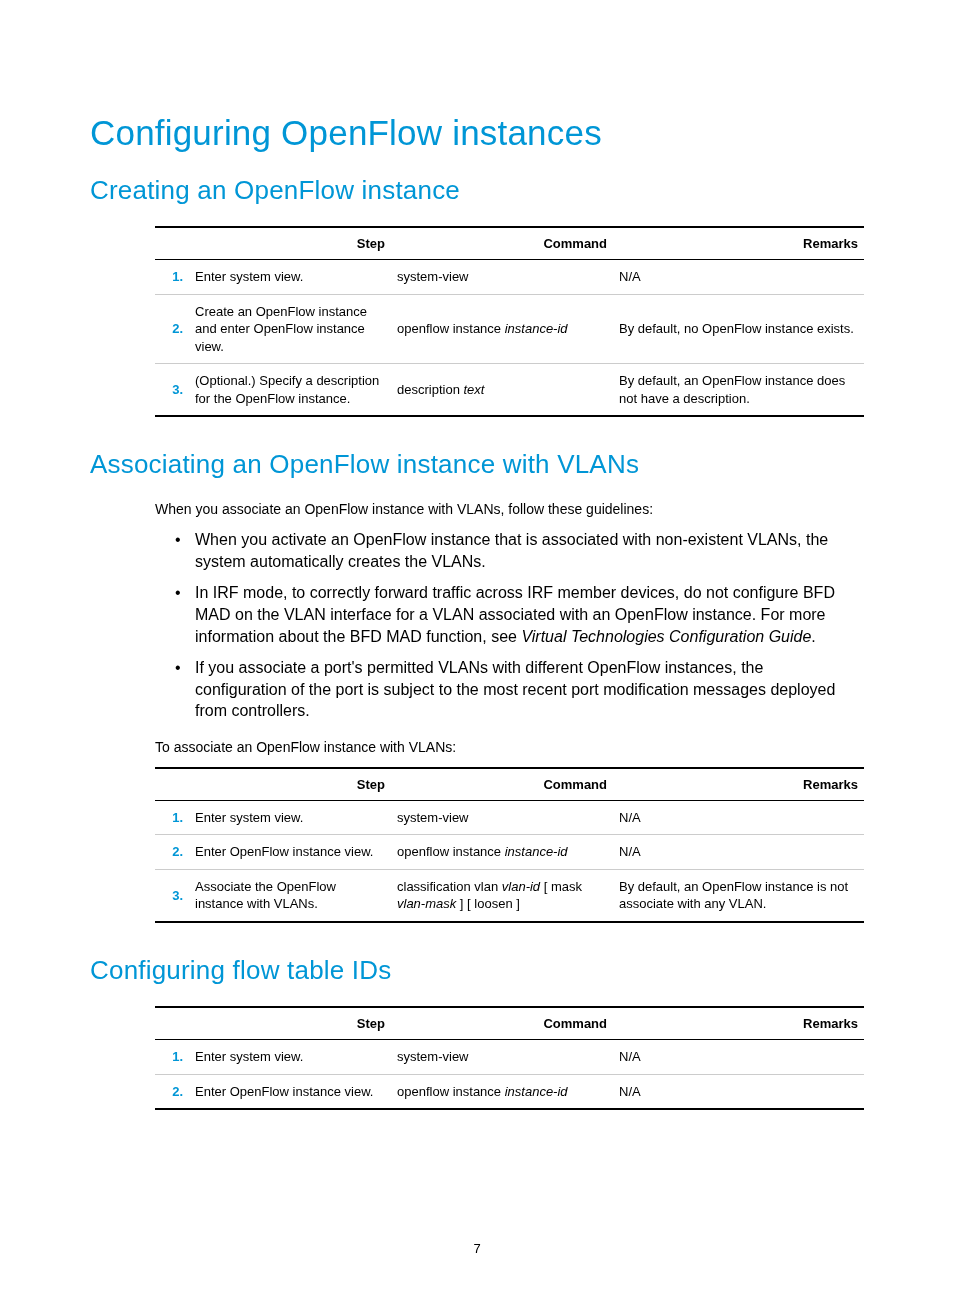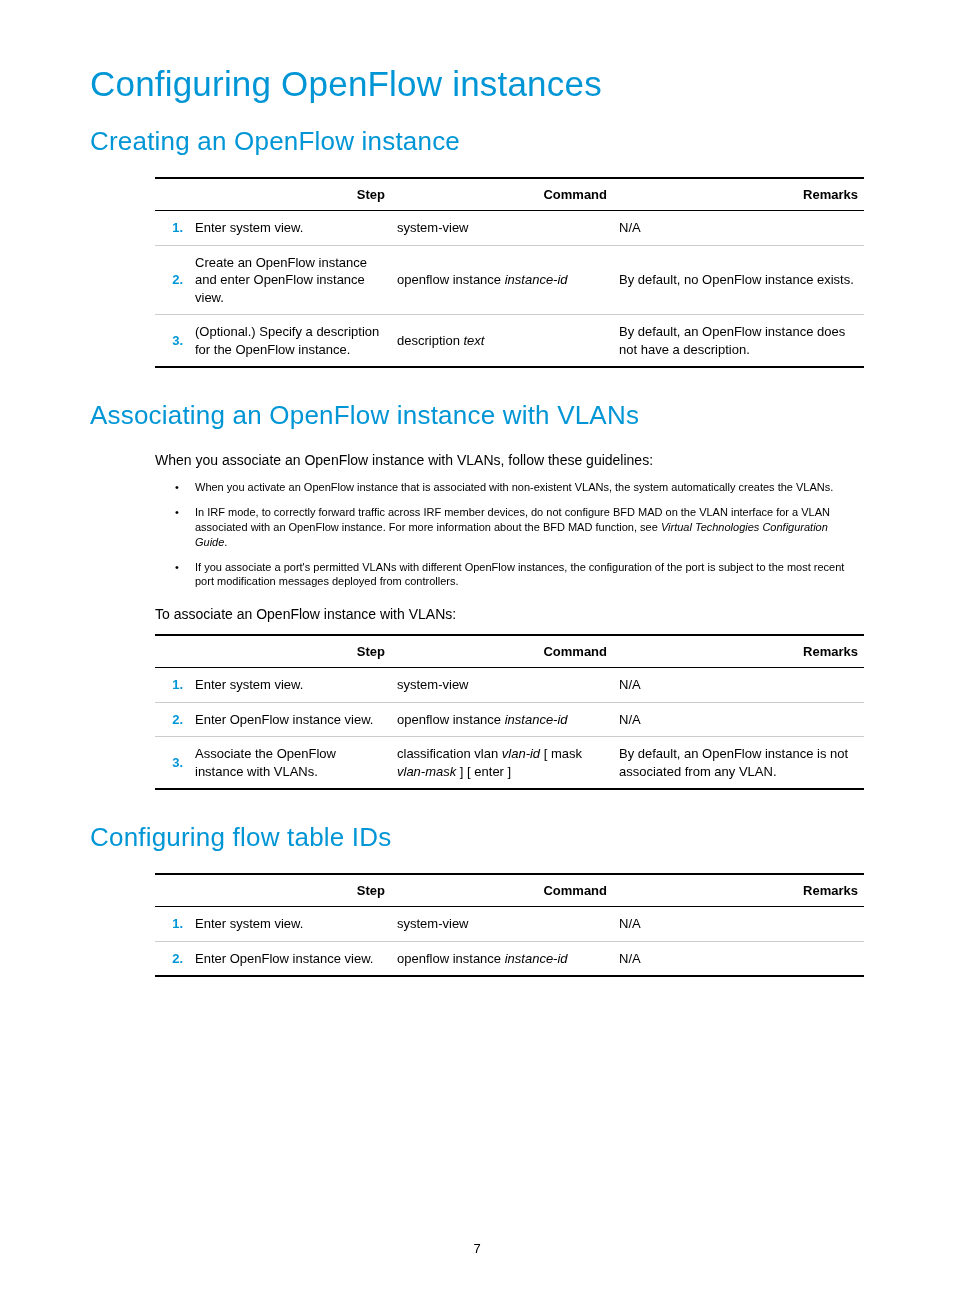--- a/index.html
+++ b/index.html
@@ -9,21 +9,21 @@
     color: #000;
     background: #fff;
     margin: 0;
     padding: 0;
   }
   .page {
     width: 954px;
     height: 1296px;
     position: relative;
     box-sizing: border-box;
-    padding: 64px 90px 40px 90px;
+    padding: 113px 90px 40px 90px;
   }
   h1 {
     color: #0096d6;
     font-weight: 400;
     font-size: 35px;
     margin: 0 0 18px 0;
     letter-spacing: 0.2px;
   }
   h2 {
     color: #0096d6;
@@ -77,21 +77,21 @@
   }
   ul.bullets {
     margin: 4px 0 16px 0;
     padding-left: 40px;
     list-style: none;
   }
   ul.bullets li {
     position: relative;
     margin: 4px 12px 10px 0;
     line-height: 1.35;
-    font-size: 11px;
+    font-size: 16px;
   }
   ul.bullets li::before {
     content: "•";
     position: absolute;
     left: -20px;
     color: #000;
   }
   .pagenum {
     position: absolute;
     bottom: 40px;
@@ -168,22 +168,22 @@
         </tr>
         <tr>
           <td class="stepnum">2.</td>
           <td class="stepdesc">Enter OpenFlow instance view.</td>
           <td class="cmdcell"><b>openflow instance</b> <i>instance-id</i></td>
           <td class="remarks">N/A</td>
         </tr>
         <tr>
           <td class="stepnum">3.</td>
           <td class="stepdesc">Associate the OpenFlow instance with VLANs.</td>
-          <td class="cmdcell"><b>classification vlan</b> <i>vlan-id</i> [ <b>mask</b> <i>vlan-mask</i> ] [ <b>enter</b> ]</td>
-          <td class="remarks">By default, an OpenFlow instance is not associated from any VLAN.</td>
+          <td class="cmdcell"><b>classification vlan</b> <i>vlan-id</i> [ <b>mask</b> <i>vlan-mask</i> ] [ <b>loosen</b> ]</td>
+          <td class="remarks">By default, an OpenFlow instance is not associate with any VLAN.</td>
         </tr>
       </tbody>
     </table>
   </div>
 
   <h2>Configuring flow table IDs</h2>
   <div class="narrow">
     <table class="cmd">
       <thead>
         <tr>

